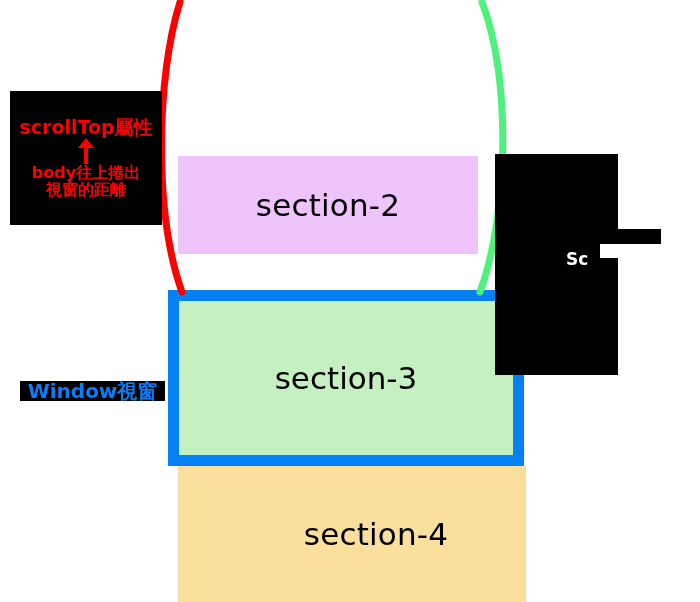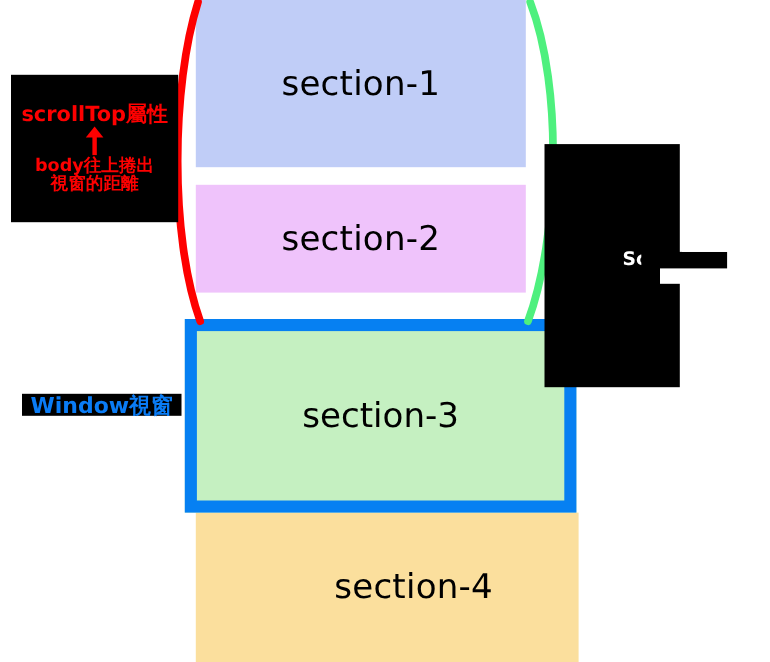--- a/index.html
+++ b/index.html
@@ -24,21 +24,21 @@
     display: flex;
     align-items: center;
     justify-content: center;
     color: #000000;
     font-size: 31px;
     font-weight: 400;
     letter-spacing: 0.2px;
     font-family: "DejaVu Sans", "Liberation Sans", sans-serif;
   }
   #section-1 { top: 0px;   height: 152px; background: #c0cdf7; }
-  #section-2 { top: 168px; height: 98px; background: #efc3fb; }
+  #section-2 { top: 156px; height: 98px; background: #efc3fb; }
   #section-4 { top: 466px; height: 136px; background: #fbdf9d; padding-left: 48px; }
 
   
   #viewport-frame {
     position: absolute;
     left: 168px;
     top: 290px;
     width: 356px;
     height: 176px;
     box-sizing: border-box;
@@ -67,20 +67,21 @@
 
   
   .callout {
     position: absolute;
     background: #000000;
     display: flex;
     flex-direction: column;
     align-items: center;
     justify-content: center;
     text-align: center;
+    margin-top: 23px;
   }
 
   #scrolltop-callout {
     left: 10px;
     top: 68px;
     width: 152px;
     height: 130px;
     padding: 2px 0;
   }
   #scrolltop-callout .line {
@@ -172,23 +173,20 @@
     width: 62px;
     height: 14px;
     background: #ffffff;
   }
 </style>
 </head>
 <body>
 
 <div id="stage">
 
-  <div class="section" id="section-1">
-    <span>section-1</span>
-  </div>
 
   <div class="section" id="section-2">
     <span>section-2</span>
   </div>
 
   <div class="section" id="section-4">
     <span>section-4</span>
   </div>
 
   <div id="viewport-frame">

